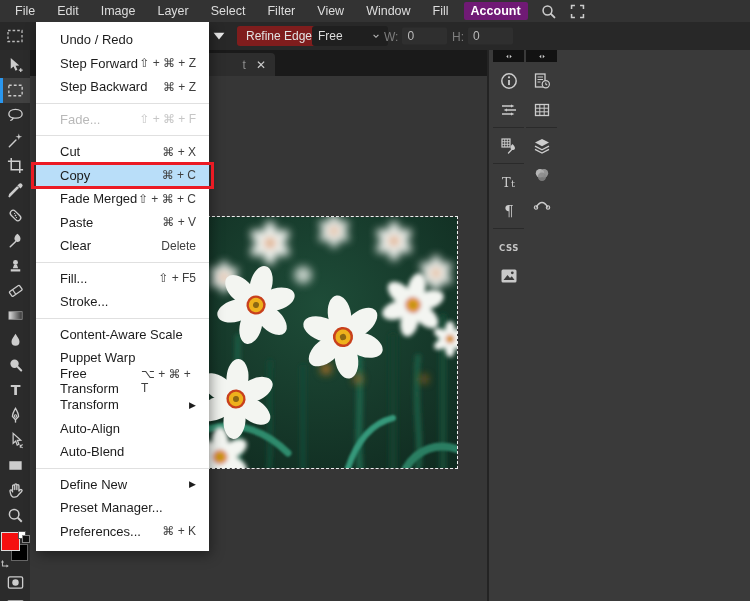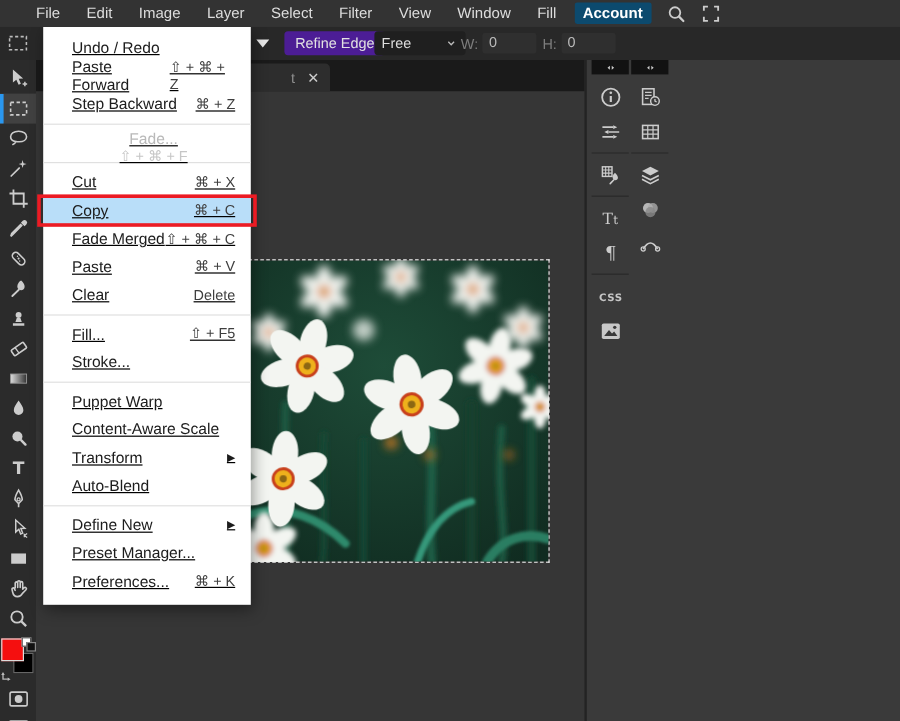--- a/index.html
+++ b/index.html
@@ -1,32 +1,32 @@
 <!DOCTYPE html>
 <html><head>
 <meta charset="utf-8">
 <style>
   html,body{margin:0;padding:0;background:#1b1b1b;}
   .app{position:relative;width:750px;height:601px;background:#363636;overflow:hidden;
        font-family:"Liberation Sans",sans-serif;-webkit-font-smoothing:antialiased;}
 
   
   .menubar{position:absolute;top:0;left:0;right:0;height:22px;background:#333;
-           display:flex;align-items:center;padding-left:19px;z-index:40;}
+           display:flex;align-items:center;padding-left:4px;z-index:40;}
   .menu-item{color:#ddd;font-size:12.5px;padding:3px 11px;cursor:default;white-space:nowrap;}
-  .account-btn{background:#0c4a6e;color:#fff;font-size:12.5px;font-weight:bold;
+  .account-btn{background:#701a75;color:#fff;font-size:12.5px;font-weight:bold;
                padding:2px 7px;border-radius:2px;margin:0 6px 0 4px;}
   .mb-icon{width:17px;height:17px;margin:0 6px;}
 
   
   .optionsbar{position:absolute;top:22px;left:0;right:0;height:28px;background:#282828;z-index:5;}
   .optionsbar > *{position:absolute;top:50%;transform:translateY(-50%);}
   .opt-newsel{left:5px;width:20px;height:20px;}
   .opt-tri{left:210px;width:18px;height:18px;}
-  .refine-btn{left:237px;background:#4c1d95;color:#e2e2e2;font-size:12px;
+  .refine-btn{left:237px;background:#7f1d1d;color:#e2e2e2;font-size:12px;
               padding:3px 9px;border-radius:3px;}
   .free-select{left:312px;width:64px;background:#1f1f1f;color:#ddd;font-size:12px;
                padding:3px 6px;border-radius:3px;display:flex;align-items:center;justify-content:space-between;}
   .free-select svg{width:12px;height:12px;}
   .dim-field{display:flex;align-items:center;gap:4px;}
   .wf{left:384px;} .hf{left:452px;}
   .dim-label{color:#7d7d7d;font-size:12px;}
   .dim-input{width:40px;height:17px;background:#2f2f2f;border-radius:2px;color:#bbb;
              font-size:12px;line-height:17px;padding-left:5px;}
 
@@ -52,26 +52,26 @@
   .bg-swatch{position:absolute;left:11px;top:13px;width:15px;height:15px;background:#000;border:1px solid #666;}
   .fg-swatch{position:absolute;left:1px;top:1px;width:17px;height:17px;background:#f50f0f;border:1px solid #ddd;}
   .mini-pair{position:absolute;right:1px;top:0;width:11px;height:11px;}
   .mini-pair .w{position:absolute;left:0;top:0;width:6px;height:6px;background:#fff;border:1px solid #555;}
   .mini-pair .b{position:absolute;left:4px;top:4px;width:6px;height:6px;background:#111;border:1px solid #888;}
   .swap-arrow{position:absolute;left:0;bottom:2px;width:10px;height:10px;}
   .tool-extra{width:30px;height:23px;display:flex;align-items:center;justify-content:center;flex:none;}
 
   
   .dropdown{position:absolute;left:36px;top:22px;width:173px;background:#fff;z-index:20;
-            padding:6px 0 8px;box-shadow:2px 4px 12px rgba(0,0,0,.4);text-decoration:underline;}
+            padding:6px 0 8px;box-shadow:2px 4px 12px rgba(0,0,0,.4);}
   .mi{height:23.5px;display:flex;align-items:center;justify-content:space-between;
       padding:0 13px 0 24px;font-size:13px;color:#1c1c1c;}
   .mi .sc{color:#3f3f3f;font-size:12px;}
   .mi .sub{font-size:9px;color:#1c1c1c;}
-  .mi.disabled{color:#b9b9b9;flex-direction:column;}
+  .mi.disabled{color:#b9b9b9;}
   .mi.disabled .sc{color:#c6c6c6;}
   .mi.highlighted{background:#b9def9;position:relative;}
   .mi.highlighted::after{content:"";position:absolute;left:-5px;right:-5px;top:-2px;bottom:-2px;
                          border:3px solid #ec1b24;pointer-events:none;}
   .msep{height:1px;background:#e0e0e0;margin:4px 0;}
 
   
   .right-panel{position:absolute;left:487px;top:50px;right:0;bottom:0;background:#3a3a3a;
                border-left:2px solid #232323;box-sizing:border-box;}
   .ph-row{position:absolute;top:0;left:4px;display:flex;gap:2px;}
@@ -589,21 +589,21 @@
         </div>
       </div>
   </div>
 
   <div class="dropdown" id="edit-menu">
       <div class="mi">
         <span class="lab">Undo / Redo</span>
         <span class="sc"></span>
       </div>
       <div class="mi">
-        <span class="lab">Paste Forward</span>
+        <span class="lab">Step Forward</span>
         <span class="sc">⇧ + ⌘ + Z</span>
       </div>
       <div class="mi">
         <span class="lab">Step Backward</span>
         <span class="sc">⌘ + Z</span>
       </div>
       <div class="msep"></div>
       <div class="mi disabled">
         <span class="lab">Fade...</span>
         <span class="sc">⇧ + ⌘ + F</span>
@@ -633,32 +633,40 @@
       <div class="mi">
         <span class="lab">Fill...</span>
         <span class="sc">⇧ + F5</span>
       </div>
       <div class="mi">
         <span class="lab">Stroke...</span>
         <span class="sc"></span>
       </div>
       <div class="msep"></div>
       <div class="mi">
+        <span class="lab">Content-Aware Scale</span>
+        <span class="sc"></span>
+      </div>
+      <div class="mi">
         <span class="lab">Puppet Warp</span>
         <span class="sc"></span>
       </div>
       <div class="mi">
-        <span class="lab">Content-Aware Scale</span>
-        <span class="sc"></span>
+        <span class="lab">Free Transform</span>
+        <span class="sc">⌥ + ⌘ + T</span>
       </div>
       <div class="mi">
         <span class="lab">Transform</span>
         <span class="sub">▶</span>
       </div>
       <div class="mi">
+        <span class="lab">Auto-Align</span>
+        <span class="sc"></span>
+      </div>
+      <div class="mi">
         <span class="lab">Auto-Blend</span>
         <span class="sc"></span>
       </div>
       <div class="msep"></div>
       <div class="mi">
         <span class="lab">Define New</span>
         <span class="sub">▶</span>
       </div>
       <div class="mi">
         <span class="lab">Preset Manager...</span>

